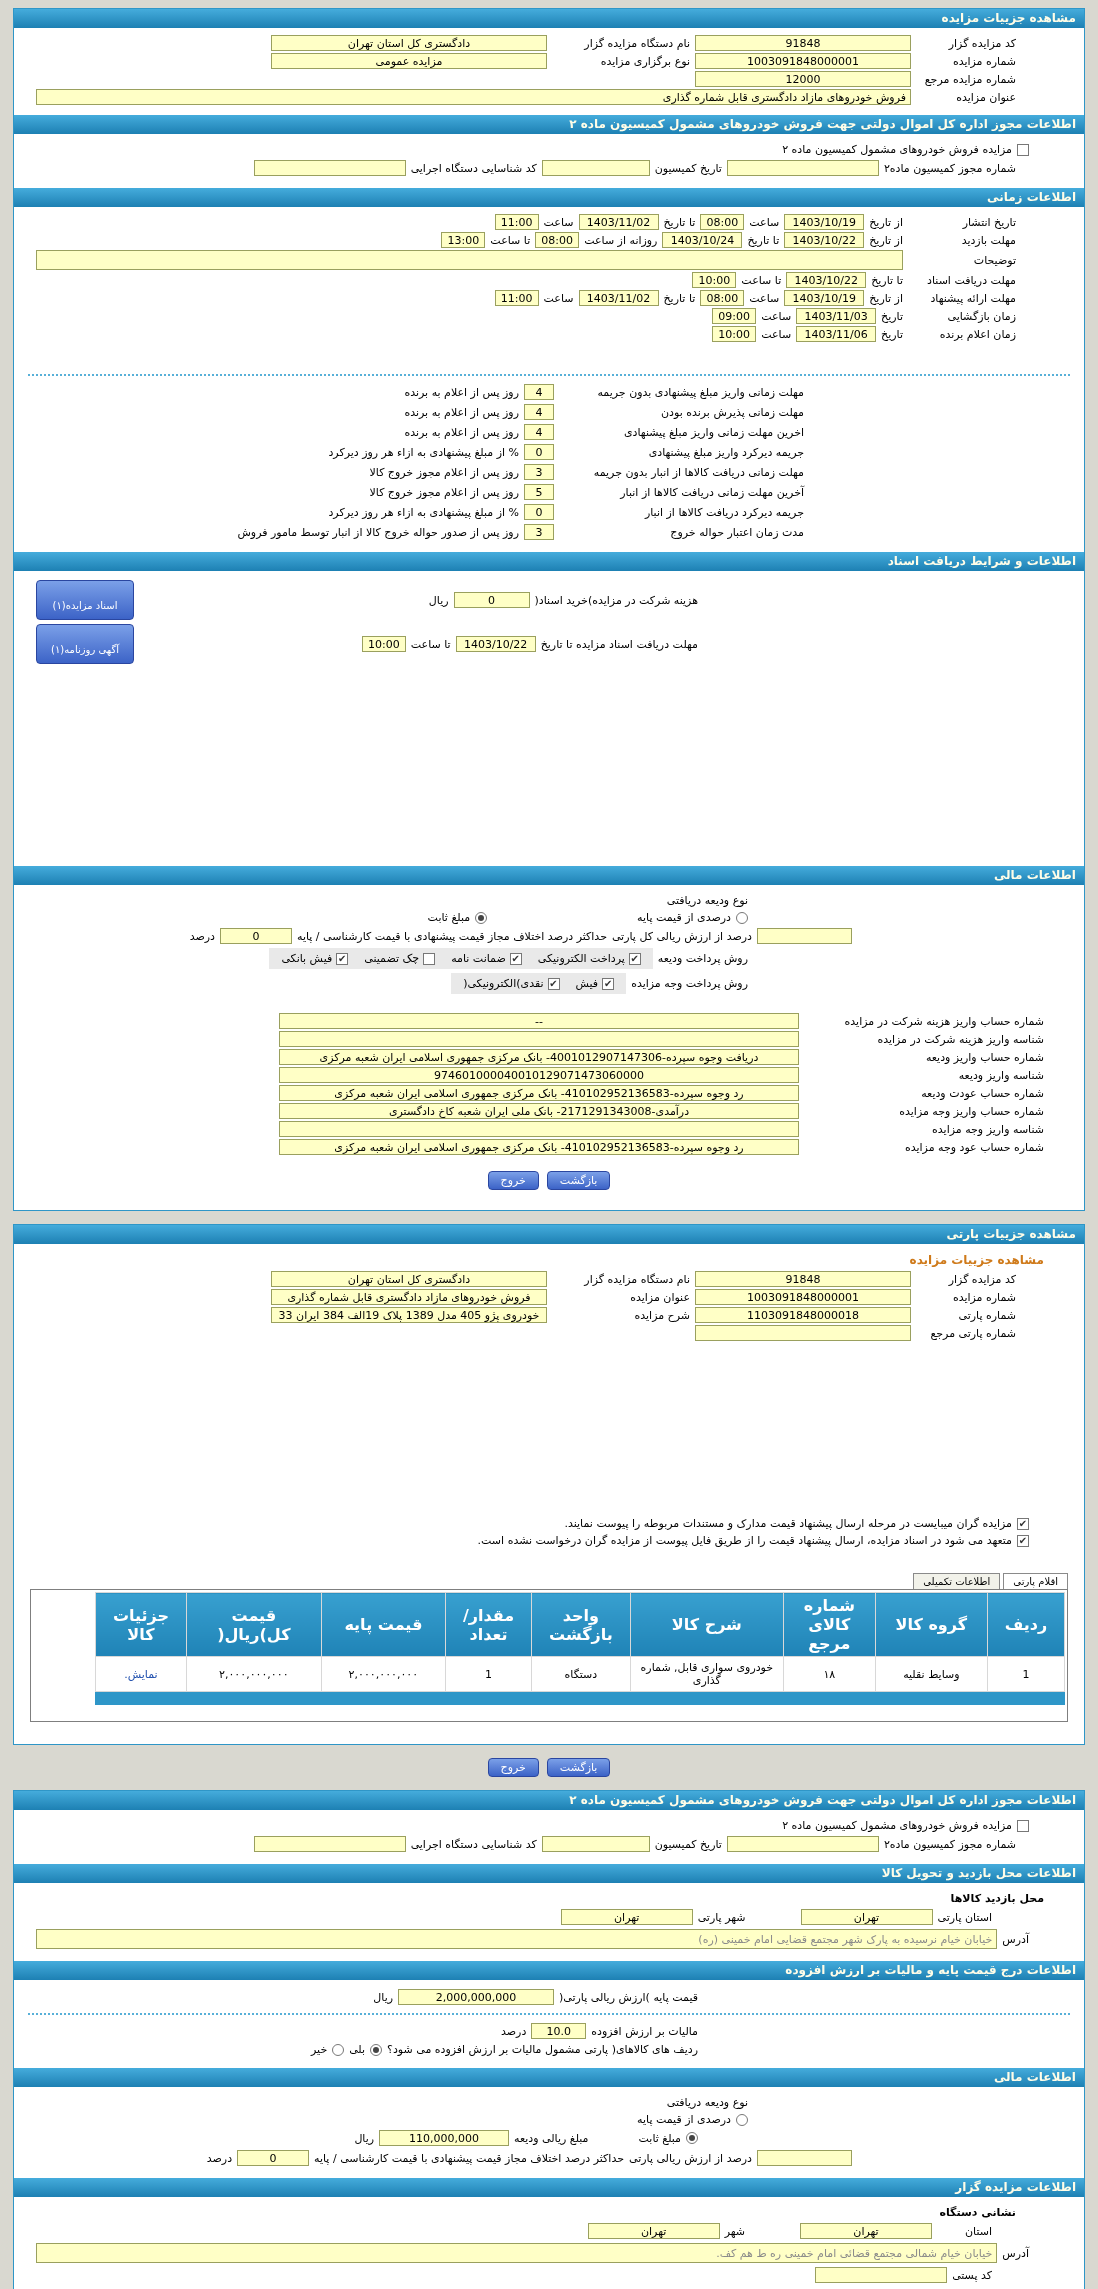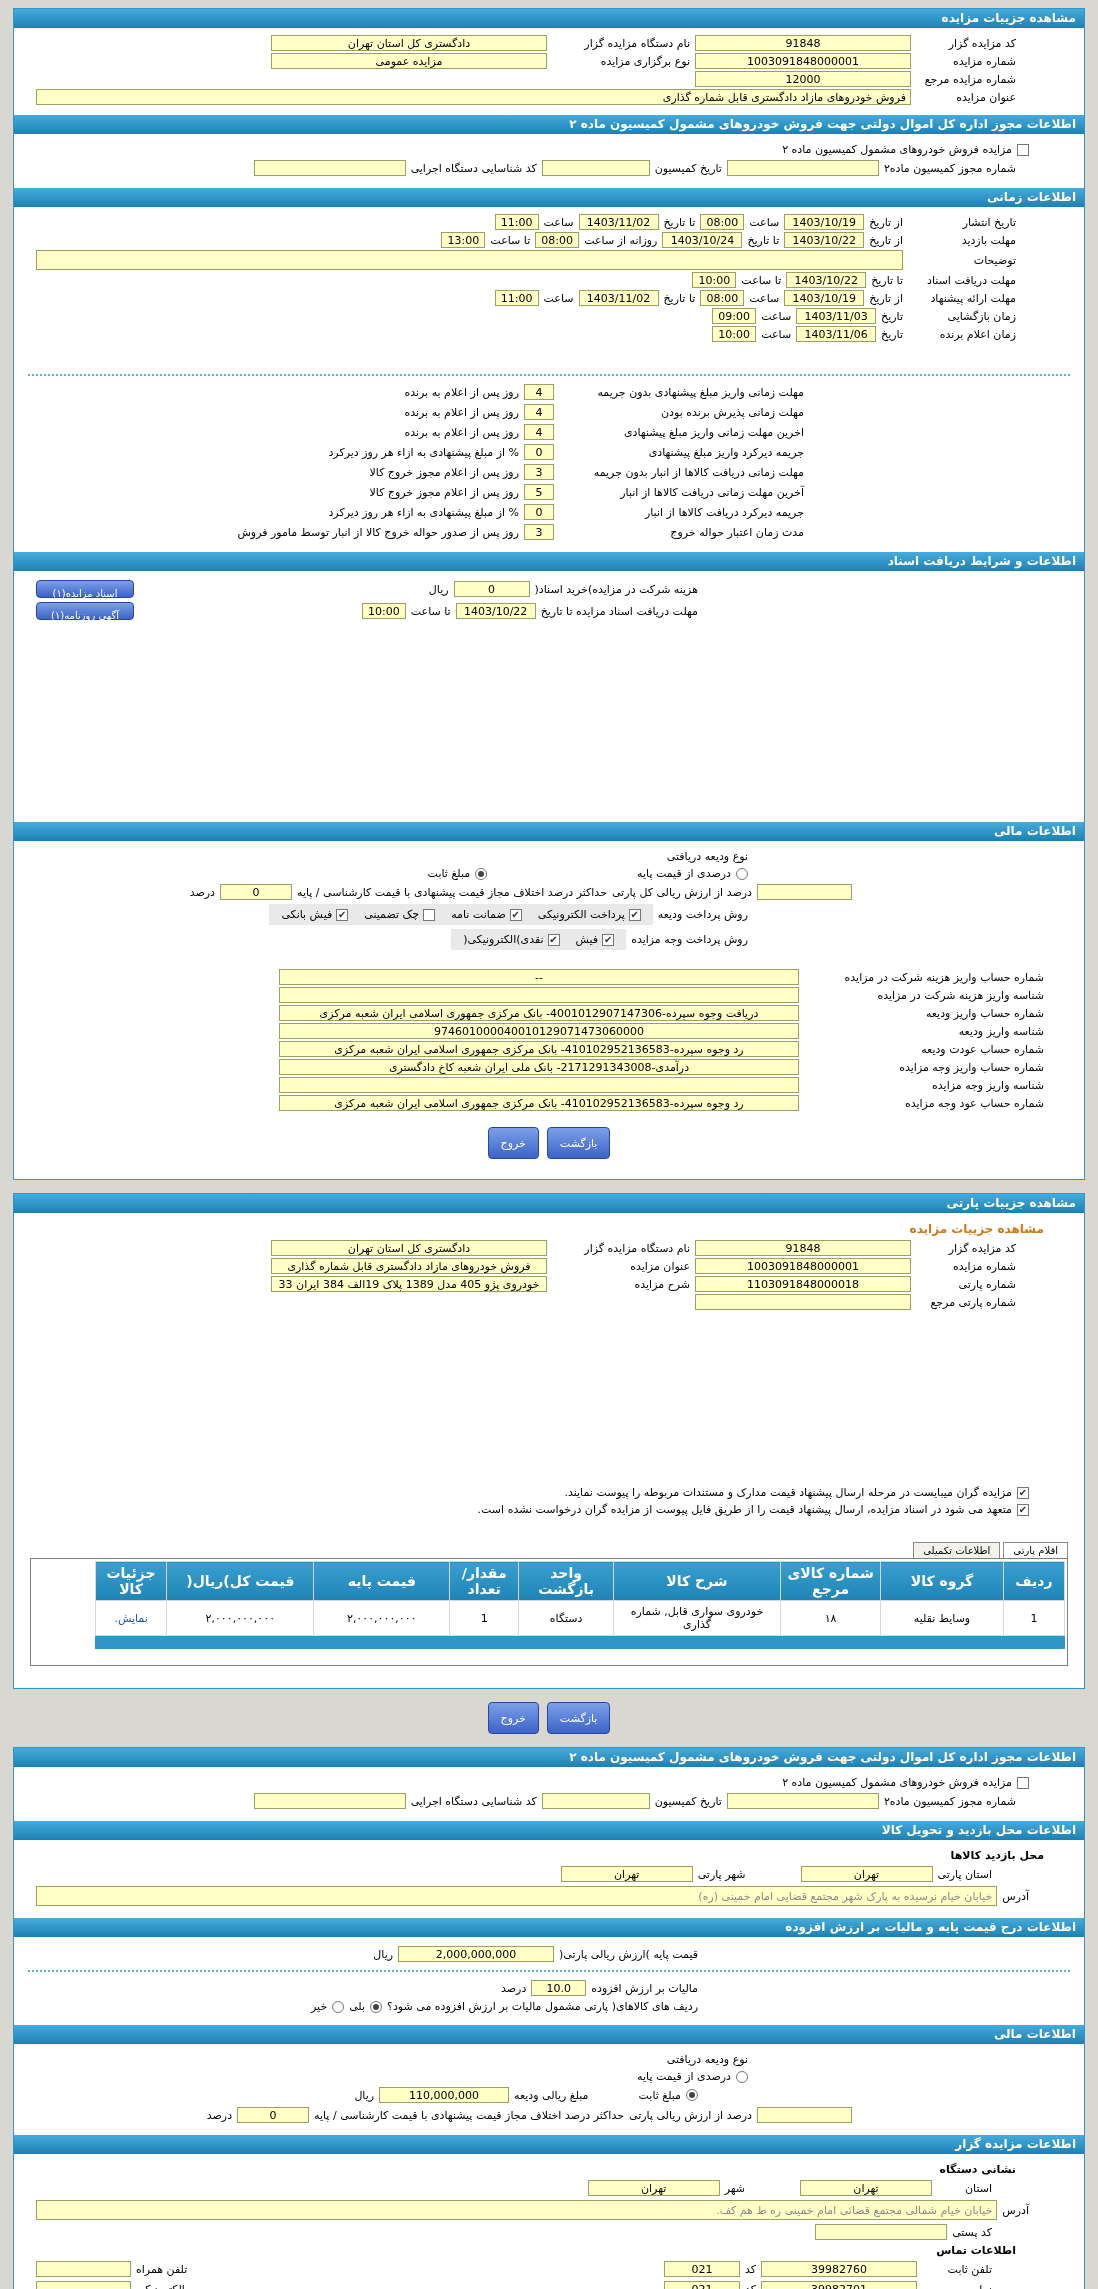--- a/index.html
+++ b/index.html
@@ -52,40 +52,40 @@
         display:inline-flex; align-items:center; justify-content:center; flex:none; }
   .cb.on::before { content:"✔"; font-size:10px; line-height:1; color:#333; }
   .rd { width:12px; height:12px; border:1px solid #777; border-radius:50%;
         background:#fff; display:inline-block; position:relative; flex:none; }
   .rd.on::before { content:""; position:absolute; inset:2px; border-radius:50%; background:#444; }
   .strip { background:#e9e9e9; display:inline-flex; align-items:center; gap:16px; padding:4px 12px; }
   .pair { display:inline-flex; align-items:center; gap:4px; }
   .btn {
     background:linear-gradient(180deg,#7ba0e8,#3c63c7);
     border:1px solid #2a46a0; border-radius:4px; color:#fff;
-    font-size:11px; font-family:inherit; padding:2px 12px; height:32px; cursor:pointer;
+    font-size:11px; font-family:inherit; padding:2px 12px; height:19px; cursor:pointer;
   }
-  .btn.small { font-size:10px; padding:7px 8px; min-width:98px; height:18px; }
+  .btn.small { font-size:10px; padding:19px 8px; min-width:98px; height:18px; }
   .btnrow { display:flex; justify-content:center; gap:8px; margin:16px 0 12px; }
   .btnrow.outer { margin:0; }
   .pushend { margin-inline-start:auto; display:inline-flex; align-items:center; gap:5px; }
   .dotted { border-top:2px dotted #58b0d8; margin:8px 14px; }
   .dotted.big { margin-top:32px; }
   .spacer190 { height:190px; }
   .spacer170 { height:170px; }
   .plink { color:#cf7a1a; font-weight:bold; font-size:12px; cursor:pointer; }
   .tabs { display:flex; gap:3px; margin:26px 16px 0; }
   .tab { border:1px solid #8a8a8a; border-bottom:none; background:#f2f2ea;
          font-size:10px; padding:2px 9px; cursor:pointer; }
   .tab.active { background:#fff; }
   .gridwrap { margin:0 16px 14px; border:1px solid #7f7f7f; background:#fff; padding:2px 2px 16px; }
   .grid { width:94%; border-collapse:collapse; }
   .grid th {
     background:linear-gradient(180deg,#38a0d0,#1f83b6); color:#fff;
-    font-size:14px; font-weight:bold; padding:3px 2px; border:1px solid #d8d8d8;
+    font-size:16px; font-weight:bold; padding:3px 16px; border:1px solid #d8d8d8;
   }
   .grid td { font-size:11px; text-align:center; padding:4px 3px; border:1px solid #d8d8d8; height:32px; }
   .gfoot { background:#2e96c8 !important; height:13px !important; padding:0 !important; border:1px solid #2e96c8 !important; }
   .cw1{width:55px}.cw2{width:110px}.cw3{width:90px}.cw4{width:150px}.cw5{width:85px}
   .cw6{width:62px}.cw7{width:122px}.cw8{width:132px}.cw9{width:64px}
   .showlink { color:#1f4fae; cursor:pointer; }
 </style>
 </head>
 <body>
 

